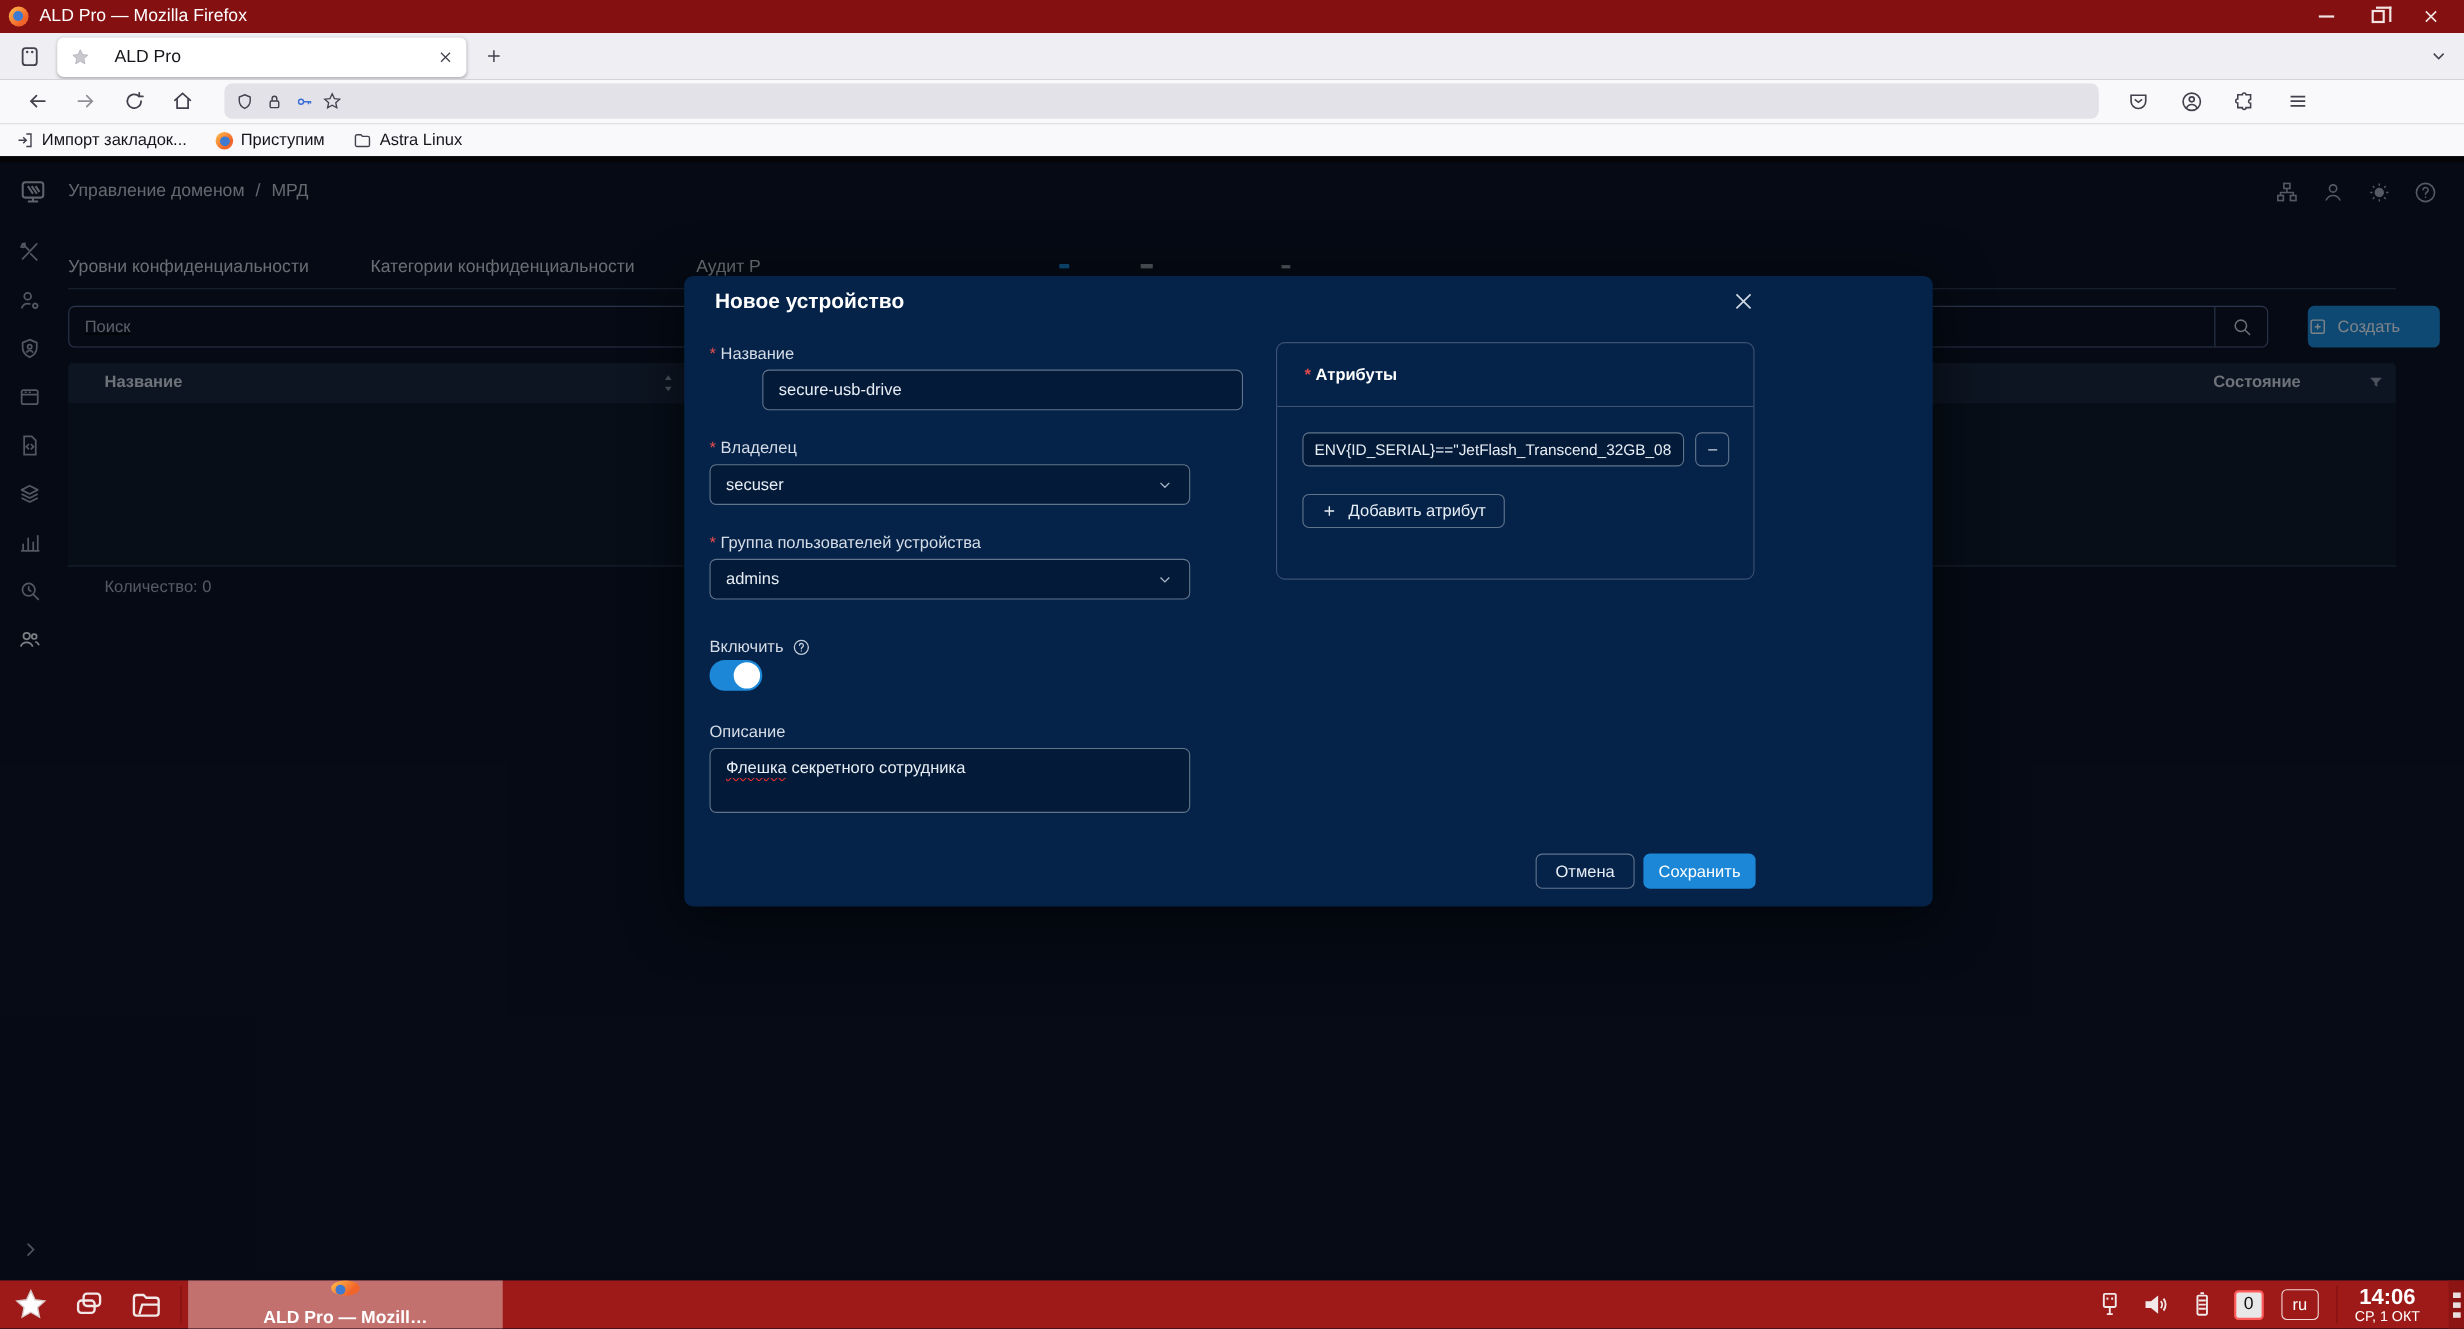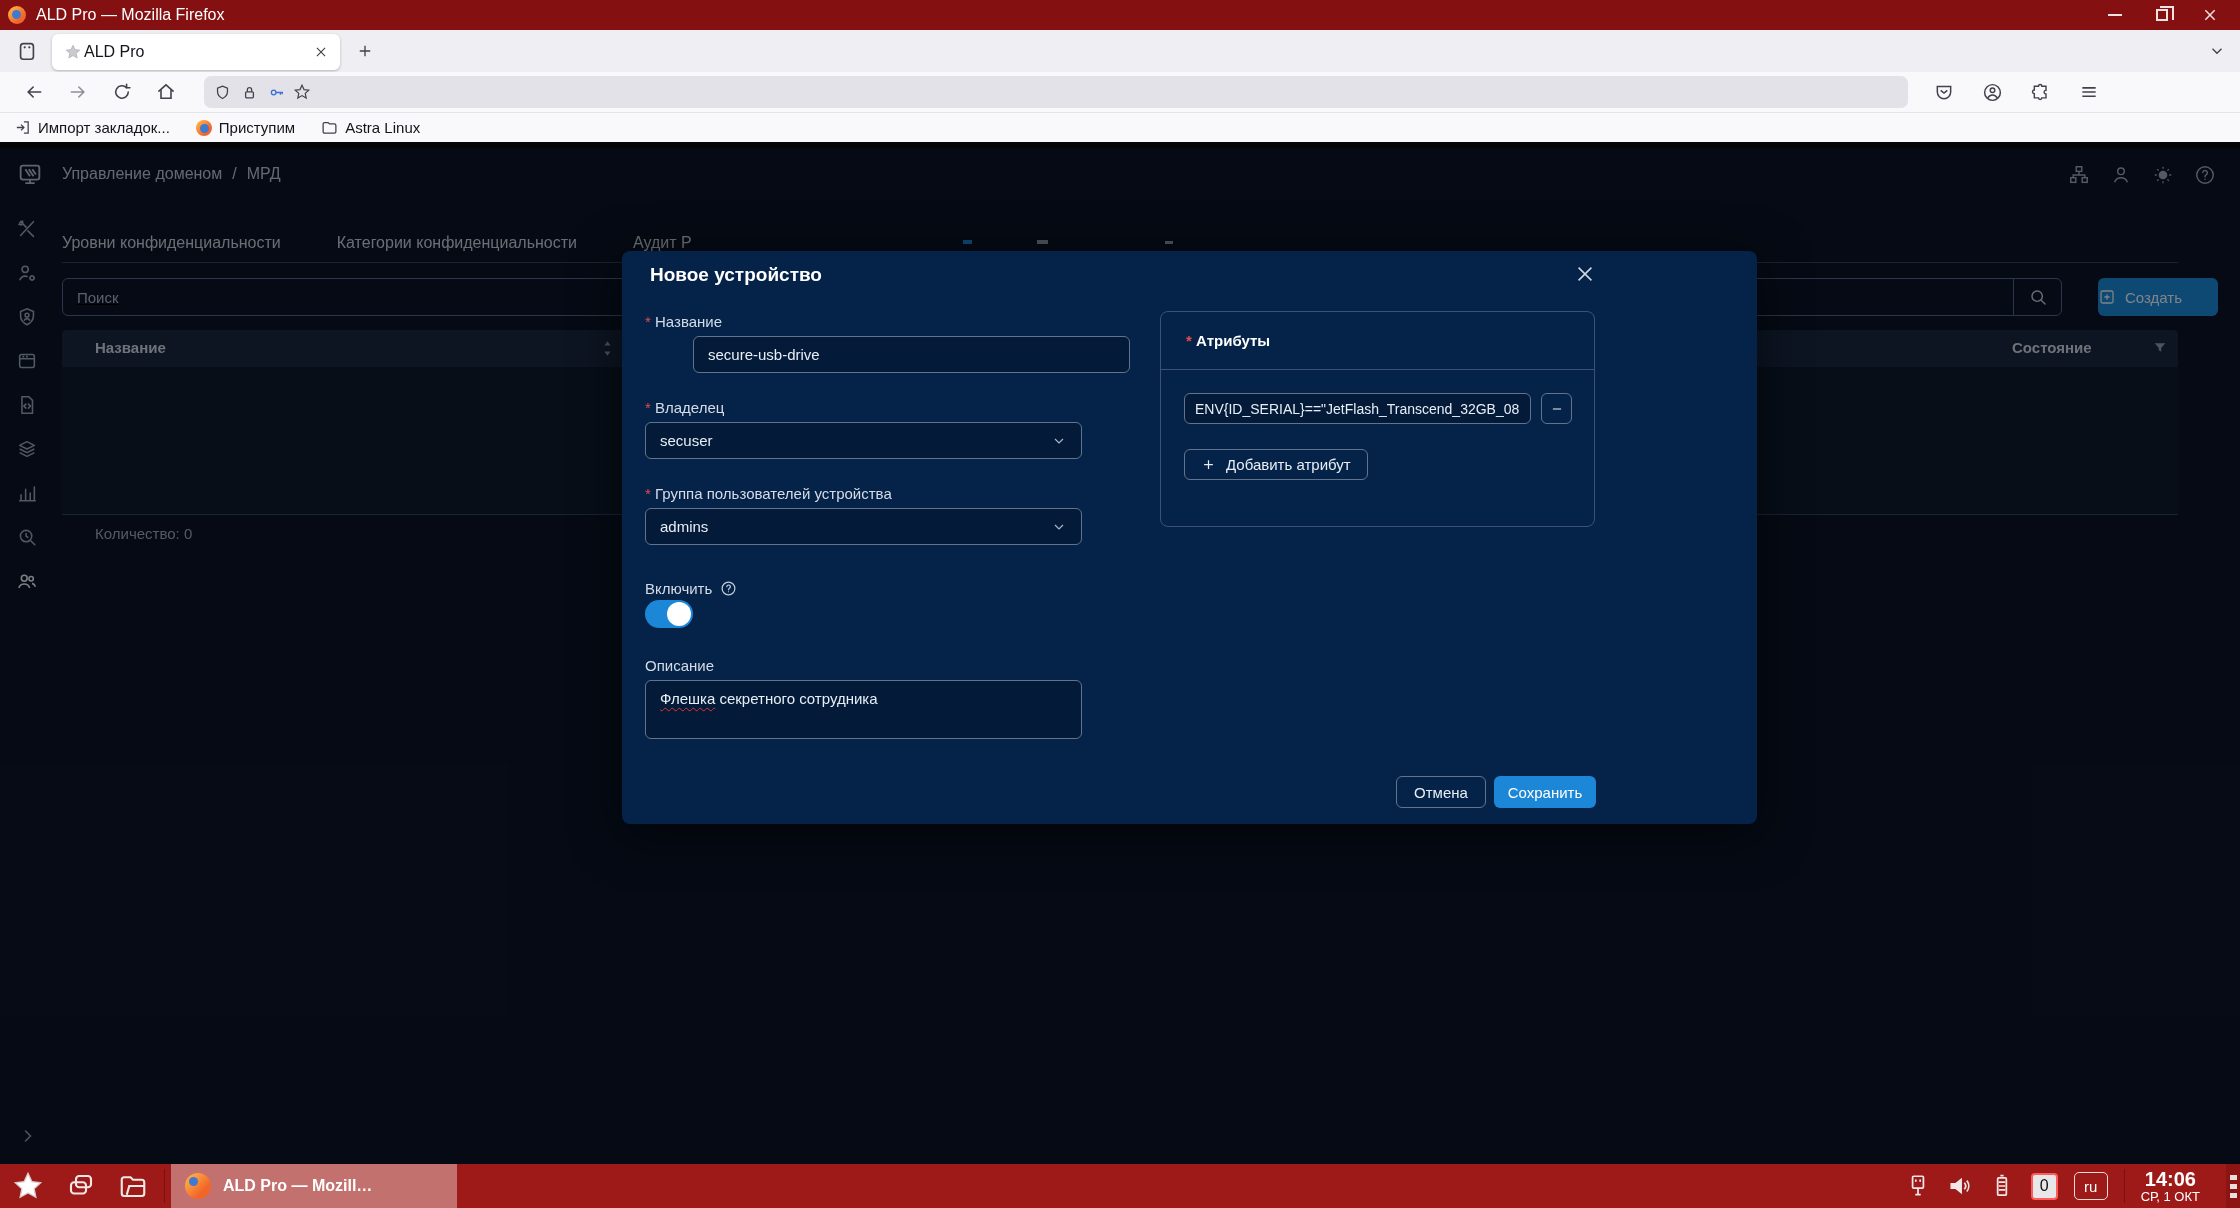--- a/index.html
+++ b/index.html
@@ -16,21 +16,21 @@
   .titlebar { left:0; top:0; width:2240px; height:30px; background:#841012; display:flex; align-items:center; color:#fff; }
   .ff-logo { width:18px; height:18px; border-radius:50%; background:linear-gradient(135deg,#ffb347 10%,#f2652a 70%); position:relative; margin-left:8px; }
   .ff-logo::after { content:""; position:absolute; left:4px; top:4px; width:9px; height:9px; border-radius:50%; background:#3e7bd0; }
   .win-title { margin-left:10px; font-size:16px; }
   .win-controls { margin-left:auto; display:flex; align-items:center; gap:34px; padding-right:22px; }
   .wc-min { width:14px; height:2px; background:#f2e2e2; }
   .wc-max { width:12px; height:12px; border:2px solid #f2e2e2; position:relative; }
   .wc-max::after{ content:""; position:absolute; left:2px; top:-5px; width:12px; height:12px; border:2px solid #f2e2e2; border-bottom:none; border-left:none;}
   .tabbar { left:0; top:30px; width:2240px; height:42px; background:#efeff3; display:flex; align-items:center; }
   .ffview { margin:0 14px 0 16px; }
-  .btab { width:288px; height:36px; margin-top:2px; background:#fff; border-radius:6px; box-shadow:0 1px 3px rgba(0,0,0,.25); display:flex; align-items:center; padding:13px 12px; gap:2px; font-size:16px; color:#15141a; }
+  .btab { width:372px; height:36px; margin-top:2px; background:#fff; border-radius:6px; box-shadow:0 1px 3px rgba(0,0,0,.25); display:flex; align-items:center; padding:13px 12px; gap:22px; font-size:16px; color:#15141a; }
   .btab .spacer{flex:1}
   .newtab { margin-left:16px; }
   .tab-overflow { margin-left:auto; margin-right:14px; }
   .navbar { left:0; top:72px; width:2240px; height:40px; background:#f9f9fb; display:flex; align-items:center; }
   .nav-icons { display:flex; align-items:center; gap:24px; padding-left:24px; color:#42414d; }
   .urlbar { margin-left:28px; width:1704px; height:32px; background:#e2e2e8; border-radius:7px; display:flex; align-items:center; padding:0 10px; color:#42414d; }
   .urltext { font-size:16px; color:#6d6d78; margin-left:10px; white-space:nowrap; overflow:hidden; flex:1; }
   .urltext .host { color:#15141a; }
   .urlstar { margin-left:8px; }
   .navbar-right { display:flex; align-items:center; gap:28px; margin-left:26px; color:#42414d; }
@@ -85,21 +85,21 @@
   .attr-input { position:absolute; left:23px; top:81px; width:347px; height:31px; background:#031a38; border:1px solid #62748c; border-radius:6px; color:#e8eef5; font-size:14px; padding:0 10px; outline:none; white-space:nowrap; overflow:hidden; font-family:inherit; }
   .attr-minus { position:absolute; left:380px; top:81px; width:31px; height:31px; border:1px solid #62748c; border-radius:6px; display:flex; align-items:center; justify-content:center; color:#cfd7e2; }
   .attr-add { position:absolute; left:23px; top:137px; height:31px; padding:0 16px; border:1px solid #62748c; border-radius:6px; display:inline-flex; align-items:center; gap:10px; font-size:15px; color:#e8eef5; }
   .btn-cancel { position:absolute; left:774px; top:525px; width:90px; height:32px; border:1px solid #62748c; border-radius:6px; display:flex; align-items:center; justify-content:center; font-size:15px; color:#e8eef5; }
   .btn-save { position:absolute; left:872px; top:525px; width:102px; height:32px; background:#1b87d6; border-radius:6px; display:flex; align-items:center; justify-content:center; font-size:15px; color:#fff; }
 
   
   .taskbar { left:0; top:1164px; width:2240px; height:44px; background:#9d1a18; display:flex; align-items:center; color:#fff; }
   .tb-launch { display:flex; align-items:center; gap:22px; padding-left:12px; }
   .tb-sep { width:1px; height:34px; background:#7c100f; margin:0 6px 0 16px; }
-  .task-item { width:286px; height:44px; background:rgba(255,255,255,0.38); display:flex; align-items:center; gap:12px; padding-left:14px; font-size:16px; font-weight:700; }
+  .task-item { width:286px; height:44px; background:rgba(255,255,255,0.38); display:flex; align-items:center; gap:12px; font-size:16px; font-weight:700;flex-direction:column; }
   .tray { margin-left:auto; display:flex; align-items:center; gap:16px; }
   .badge0 { width:27px; height:27px; background:#e8e8e8; border:2px solid #ff5c5c; border-radius:4px; color:#111; font-size:16px; display:flex; align-items:center; justify-content:center; }
   .rubox { width:34px; height:28px; border:1px solid #f0d9d9; border-radius:5px; font-size:15px; color:#fff; display:flex; align-items:center; justify-content:center; }
   .tb-div { width:1px; height:34px; background:#7c100f; }
   .clock { text-align:center; line-height:1.1; padding-right:4px; }
   .clock .t { font-size:20px; font-weight:700; }
   .clock .d { font-size:13px; }
   .tb-handle { width:14px; height:44px; background:#8c1513; display:flex; flex-direction:column; align-items:center; justify-content:center; gap:4px; margin-left:6px; }
   .tb-handle i { width:7px; height:5px; background:#e8dede; display:block; }
 </style>

